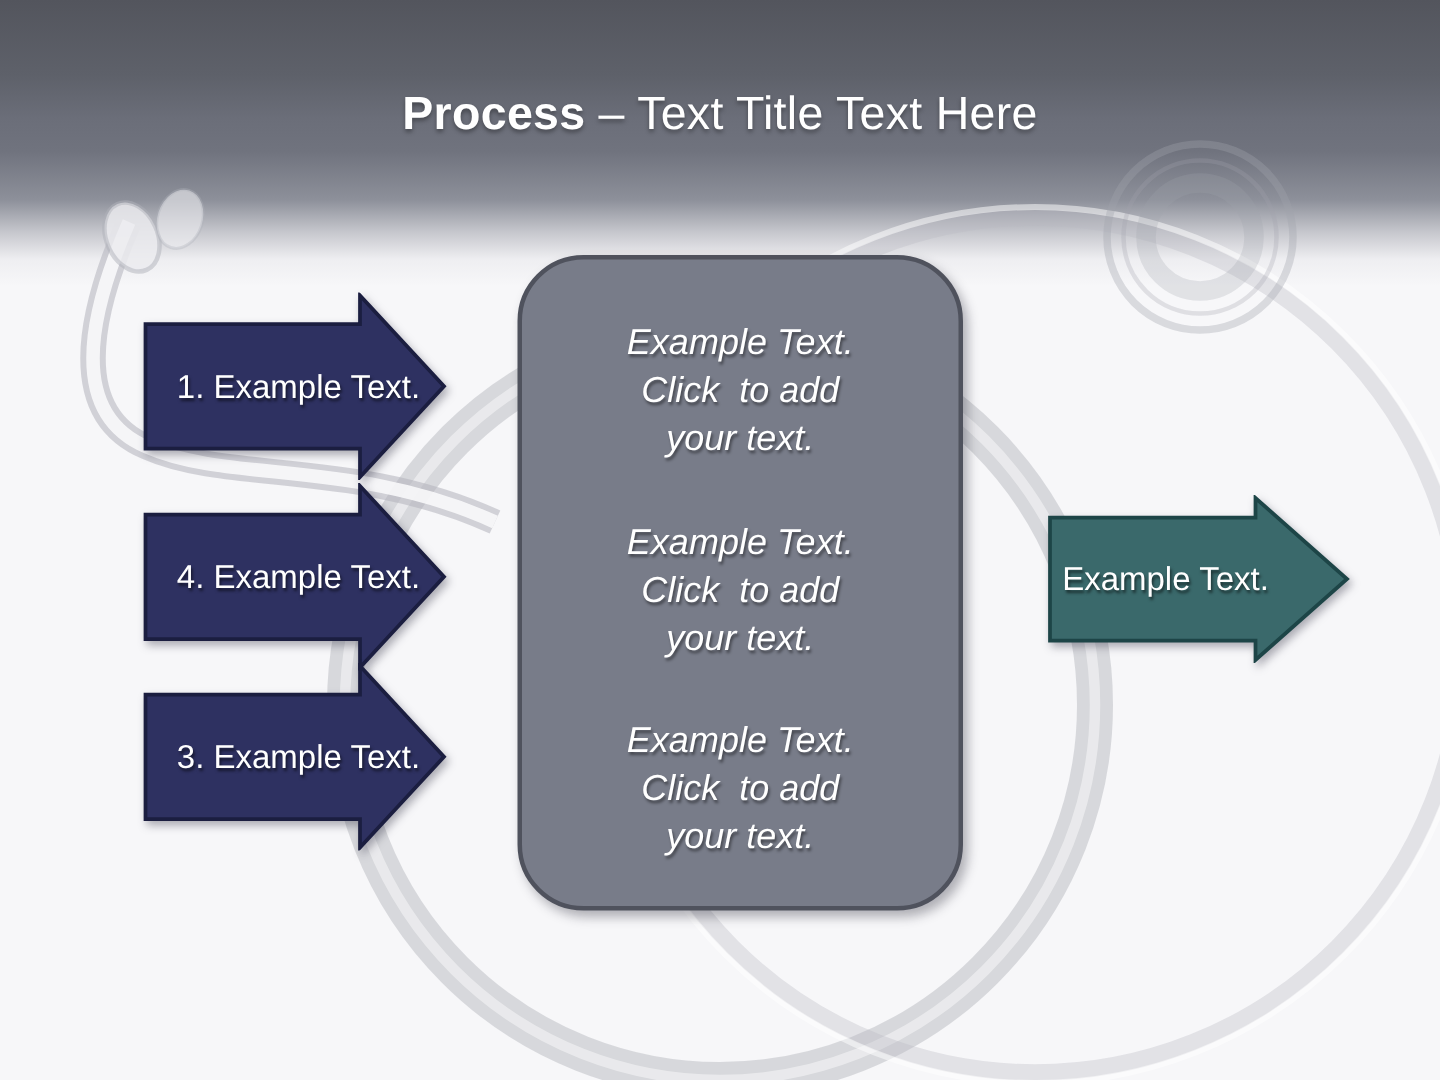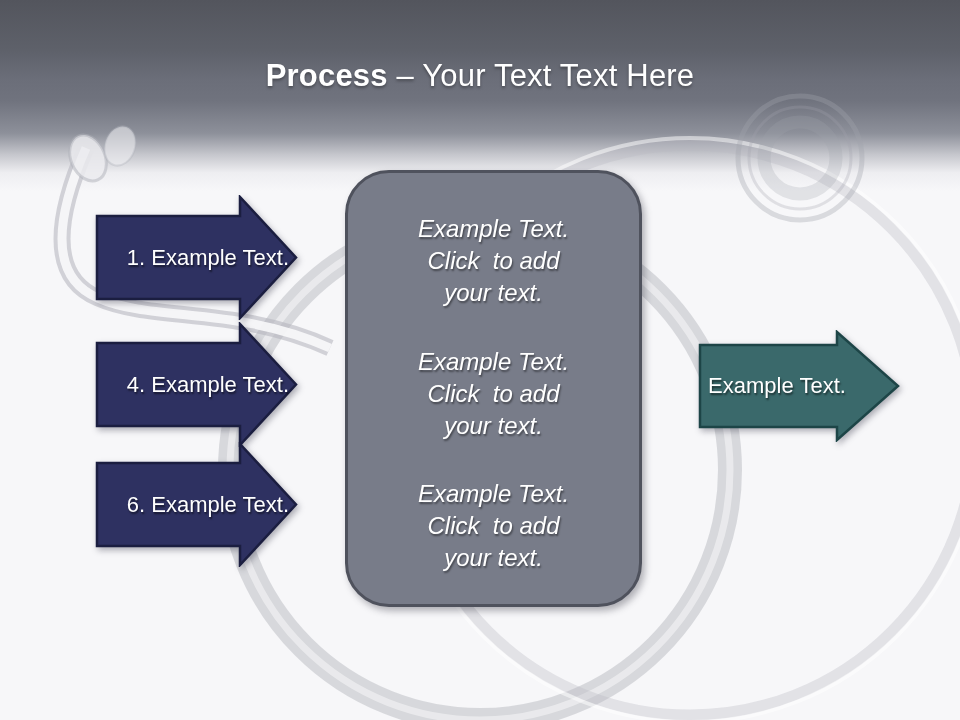--- a/index.html
+++ b/index.html
@@ -21,21 +21,21 @@
     letter-spacing:0.2px;
   }
   .title .bold{font-weight:700;}
   .title .rest{font-weight:400;}
   
   .arrow-left{position:absolute;left:95px;width:203px;height:125px;}
   .arrow-left svg, .arrow-right svg{position:absolute;left:0;top:0;
     filter:drop-shadow(2px 3px 3px rgba(30,30,50,0.35));}
   .arrow-label{
     position:absolute;left:14px;top:21px;width:180px;height:97px;
-    line-height:83px;text-align:right;font-size:22px;color:#ffffff;
+    line-height:83px;text-align:center;font-size:22px;color:#ffffff;
     text-shadow:1px 2px 2px rgba(0,0,0,0.55);
     white-space:nowrap;
   }
   .a1{top:195px;} .a2{top:322px;} .a3{top:442px;}
   
   .center-box{
     position:absolute;left:345px;top:170px;width:297px;height:437px;
     box-sizing:border-box;
     background:#787c89;border:3px solid #4f525d;border-radius:44px;
     box-shadow:3px 4px 7px rgba(40,40,55,0.35);
@@ -72,42 +72,42 @@
 
     <ellipse cx="88" cy="158" rx="17" ry="24" transform="rotate(-24 88 158)" fill="rgba(235,235,239,0.85)" stroke="rgba(176,177,186,0.5)" stroke-width="3"></ellipse>
     <ellipse cx="120" cy="146" rx="15" ry="20" transform="rotate(18 120 146)" fill="rgba(238,238,242,0.6)" stroke="rgba(176,177,186,0.35)" stroke-width="2"></ellipse>
 
     <circle cx="800" cy="158" r="62" fill="none" stroke="rgba(160,162,172,0.35)" stroke-width="5"></circle>
     <circle cx="800" cy="158" r="51" fill="none" stroke="rgba(160,162,172,0.28)" stroke-width="3"></circle>
     <circle cx="800" cy="158" r="36" fill="none" stroke="rgba(160,162,172,0.25)" stroke-width="13"></circle>
   </svg>
 
   <div class="title">
-    <span class="bold">Process</span><span class="rest"> – Your Text Text Here</span>
+    <span class="bold">Process</span><span class="rest"> – Text Title Text Here</span>
   </div>
 
   <div class="arrow-left a1">
     <svg width="203" height="125" viewBox="0 0 203 125">
       <polygon points="2,21 145,21 145,2 201,62.5 145,123 145,104 2,104" fill="#2e3161" stroke="#1b1e40" stroke-width="2.5"></polygon>
     </svg>
     <div class="arrow-label">1. Example Text.</div>
   </div>
 
   <div class="arrow-left a2">
     <svg width="203" height="125" viewBox="0 0 203 125">
       <polygon points="2,21 145,21 145,2 201,62.5 145,123 145,104 2,104" fill="#2e3161" stroke="#1b1e40" stroke-width="2.5"></polygon>
     </svg>
     <div class="arrow-label">4. Example Text.</div>
   </div>
 
   <div class="arrow-left a3">
     <svg width="203" height="125" viewBox="0 0 203 125">
       <polygon points="2,21 145,21 145,2 201,62.5 145,123 145,104 2,104" fill="#2e3161" stroke="#1b1e40" stroke-width="2.5"></polygon>
     </svg>
-    <div class="arrow-label">6. Example Text.</div>
+    <div class="arrow-label">3. Example Text.</div>
   </div>
 
   <div class="center-box">
     <div class="box-text">Example Text.
 Click  to add
 your text.</div>
     <div class="box-text">Example Text.
 Click  to add
 your text.</div>
     <div class="box-text">Example Text.

